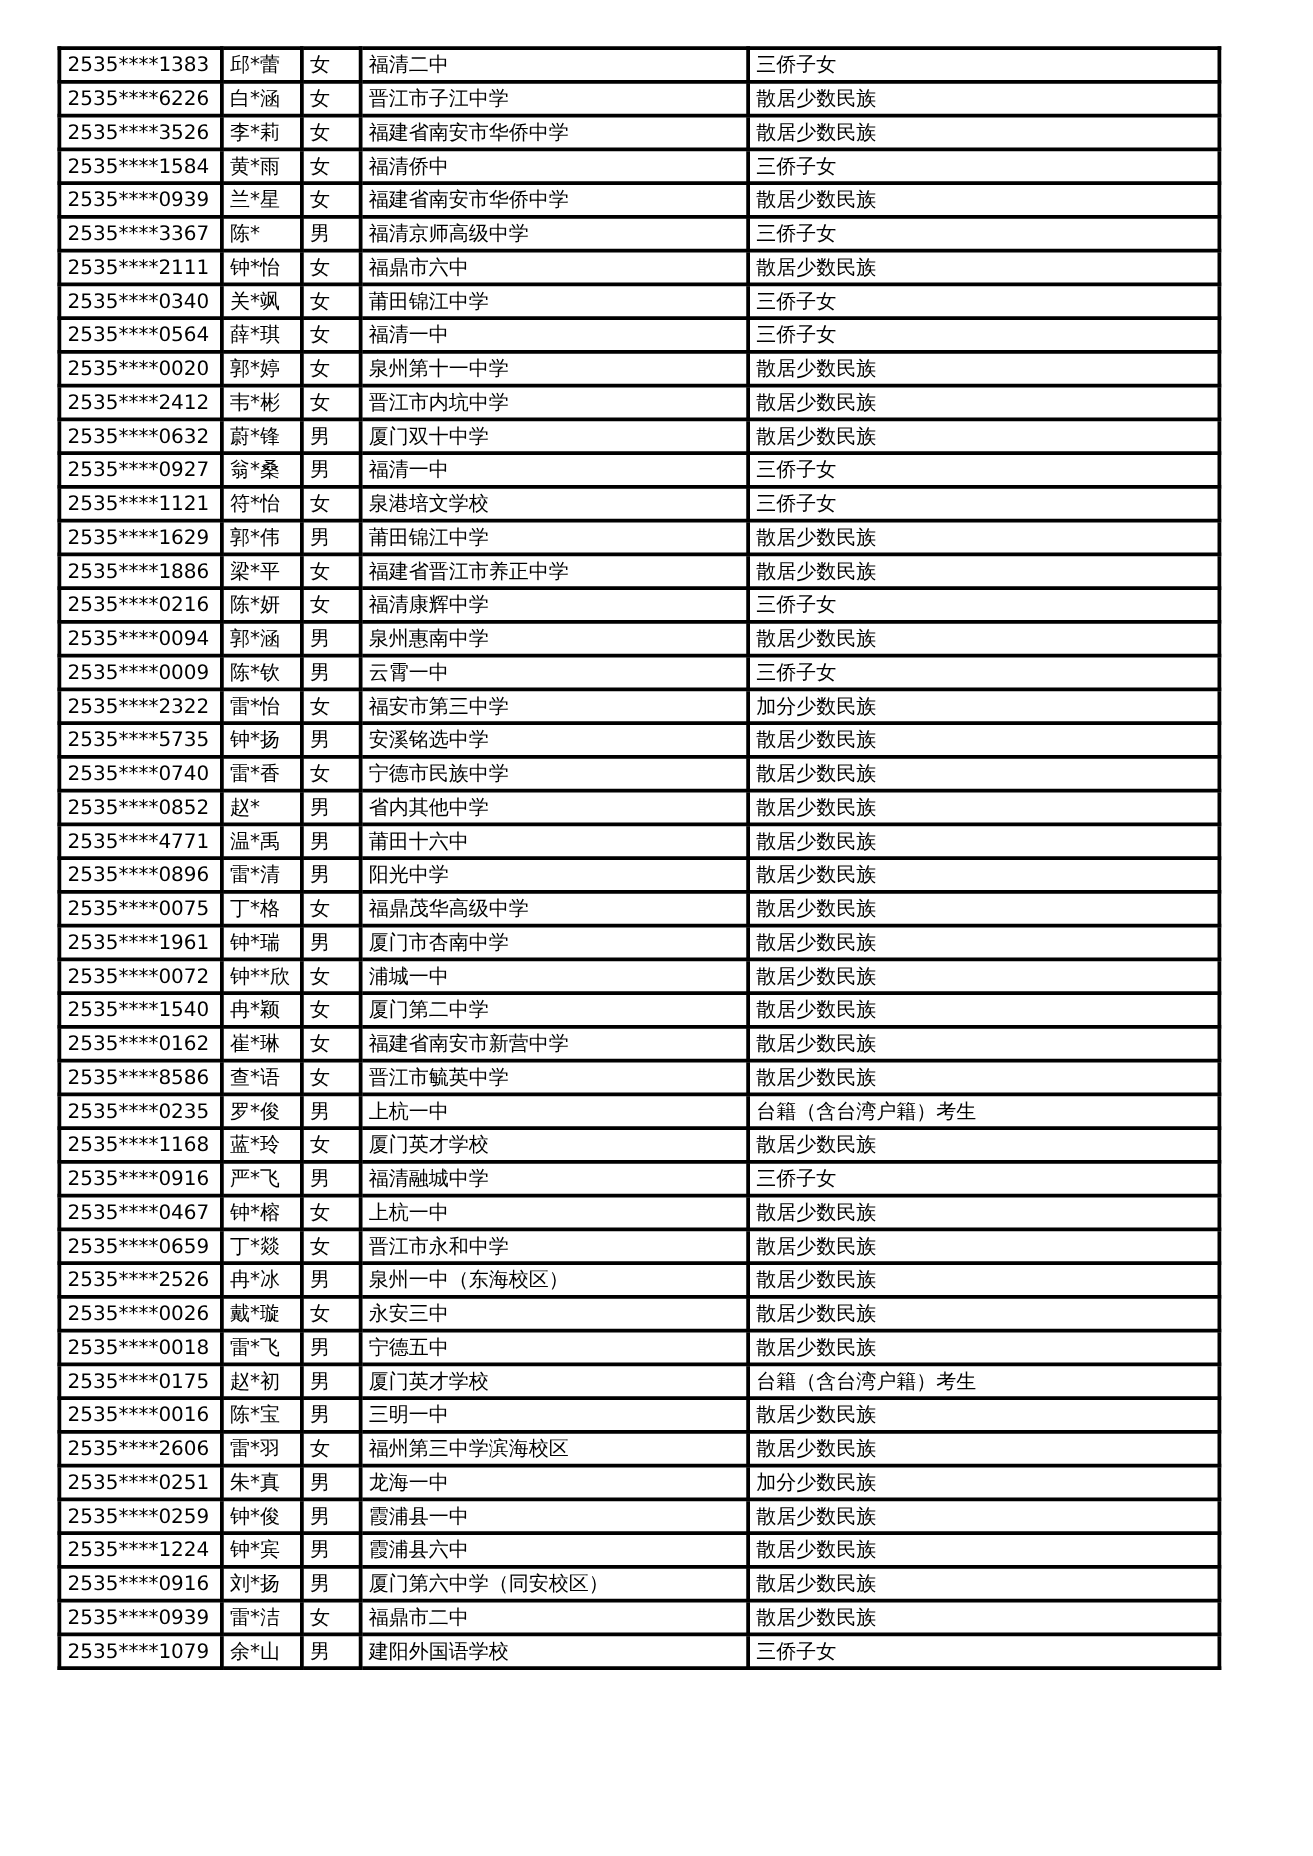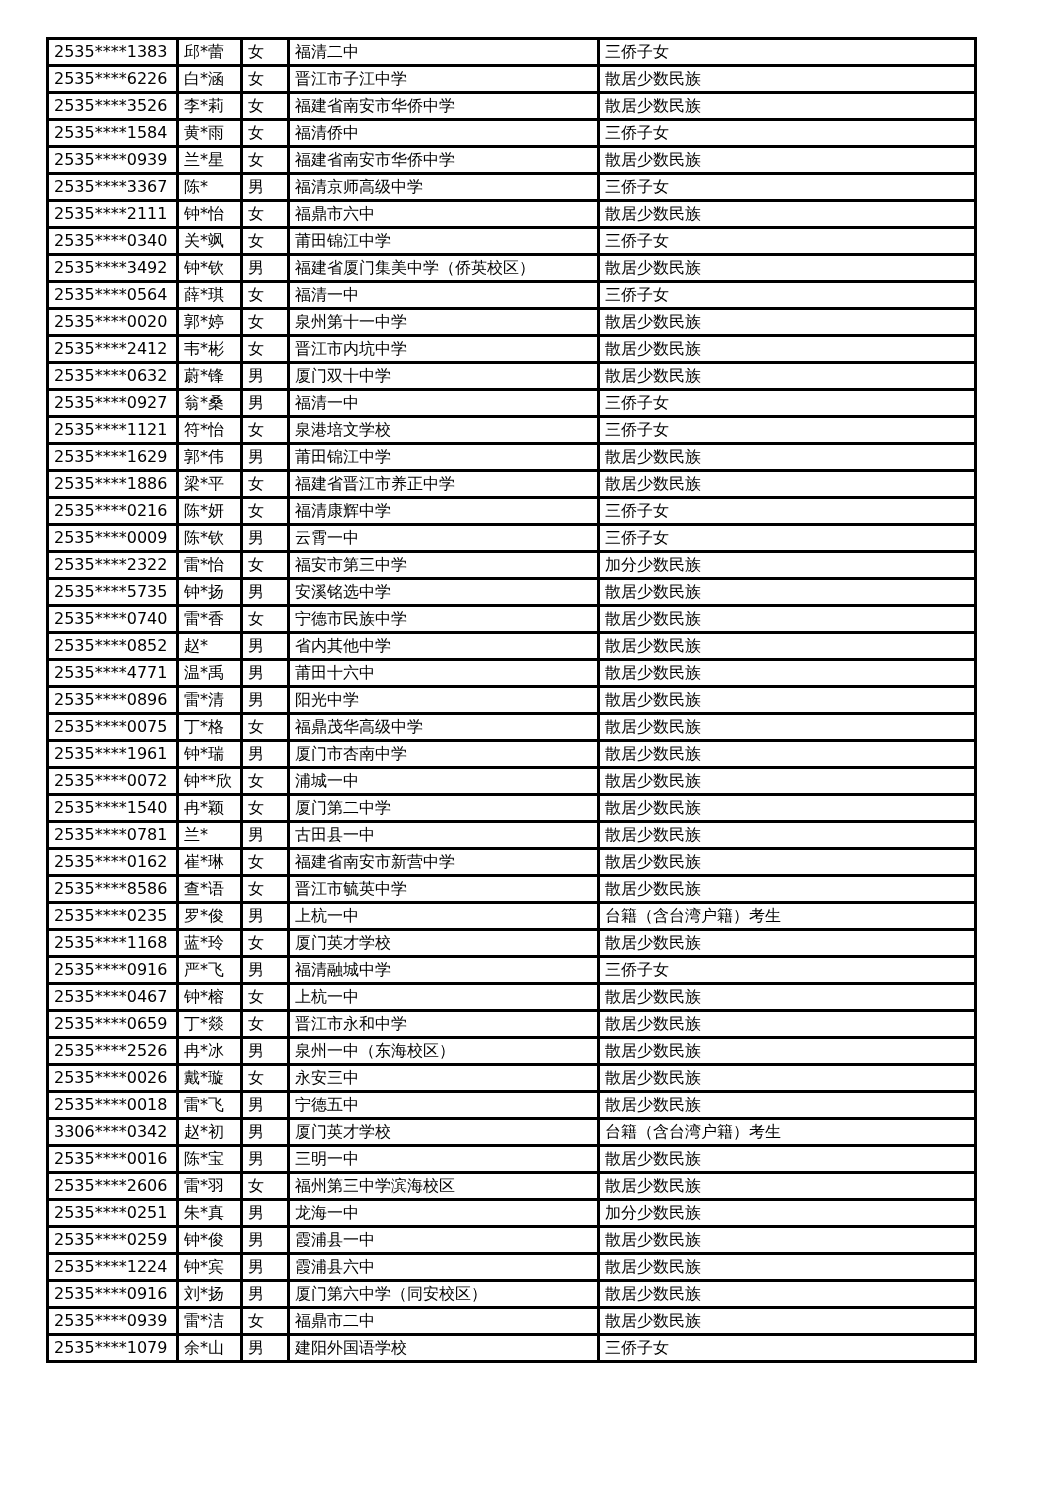--- a/index.html
+++ b/index.html
@@ -103,27 +103,20 @@
         <td>散居少数民族</td>
       </tr>
       <tr>
         <td>2535****0340</td>
         <td>关*飒</td>
         <td>女</td>
         <td>莆田锦江中学</td>
         <td>三侨子女</td>
       </tr>
       <tr>
-        <td>2535****3492</td>
-        <td>钟*钦</td>
-        <td>男</td>
-        <td>福建省厦门集美中学（侨英校区）</td>
-        <td>散居少数民族</td>
-      </tr>
-      <tr>
         <td>2535****0564</td>
         <td>薛*琪</td>
         <td>女</td>
         <td>福清一中</td>
         <td>三侨子女</td>
       </tr>
       <tr>
         <td>2535****0020</td>
         <td>郭*婷</td>
         <td>女</td>
@@ -173,20 +166,27 @@
         <td>散居少数民族</td>
       </tr>
       <tr>
         <td>2535****0216</td>
         <td>陈*妍</td>
         <td>女</td>
         <td>福清康辉中学</td>
         <td>三侨子女</td>
       </tr>
       <tr>
+        <td>2535****0094</td>
+        <td>郭*涵</td>
+        <td>男</td>
+        <td>泉州惠南中学</td>
+        <td>散居少数民族</td>
+      </tr>
+      <tr>
         <td>2535****0009</td>
         <td>陈*钦</td>
         <td>男</td>
         <td>云霄一中</td>
         <td>三侨子女</td>
       </tr>
       <tr>
         <td>2535****2322</td>
         <td>雷*怡</td>
         <td>女</td>
@@ -250,27 +250,20 @@
         <td>散居少数民族</td>
       </tr>
       <tr>
         <td>2535****1540</td>
         <td>冉*颖</td>
         <td>女</td>
         <td>厦门第二中学</td>
         <td>散居少数民族</td>
       </tr>
       <tr>
-        <td>2535****0781</td>
-        <td>兰*</td>
-        <td>男</td>
-        <td>古田县一中</td>
-        <td>散居少数民族</td>
-      </tr>
-      <tr>
         <td>2535****0162</td>
         <td>崔*琳</td>
         <td>女</td>
         <td>福建省南安市新营中学</td>
         <td>散居少数民族</td>
       </tr>
       <tr>
         <td>2535****8586</td>
         <td>查*语</td>
         <td>女</td>
@@ -327,21 +320,21 @@
         <td>散居少数民族</td>
       </tr>
       <tr>
         <td>2535****0018</td>
         <td>雷*飞</td>
         <td>男</td>
         <td>宁德五中</td>
         <td>散居少数民族</td>
       </tr>
       <tr>
-        <td>3306****0342</td>
+        <td>2535****0175</td>
         <td>赵*初</td>
         <td>男</td>
         <td>厦门英才学校</td>
         <td>台籍（含台湾户籍）考生</td>
       </tr>
       <tr>
         <td>2535****0016</td>
         <td>陈*宝</td>
         <td>男</td>
         <td>三明一中</td>

